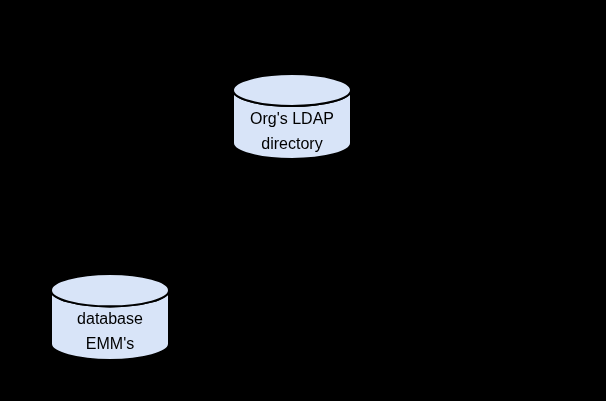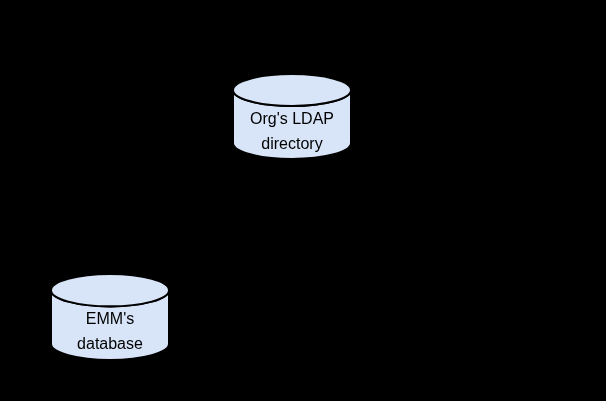--- a/index.html
+++ b/index.html
@@ -70,19 +70,19 @@
       <span>directory</span>
     </div>
   </div>
 
   <div class="node node-emm">
     <svg viewBox="0 0 120 87" preserveAspectRatio="none">
       <path class="cyl-body" d="M1,17 V70 A59,16 0 0 0 119,70 V17 A59,16 0 0 1 1,17 Z"></path>
       <ellipse class="cyl-top" cx="60" cy="17" rx="59" ry="16"></ellipse>
     </svg>
     <div class="label">
+      <span>database</span>
       <span>EMM's</span>
-      <span>database</span>
     </div>
   </div>
 
 
 </div>
 
 </body></html>

